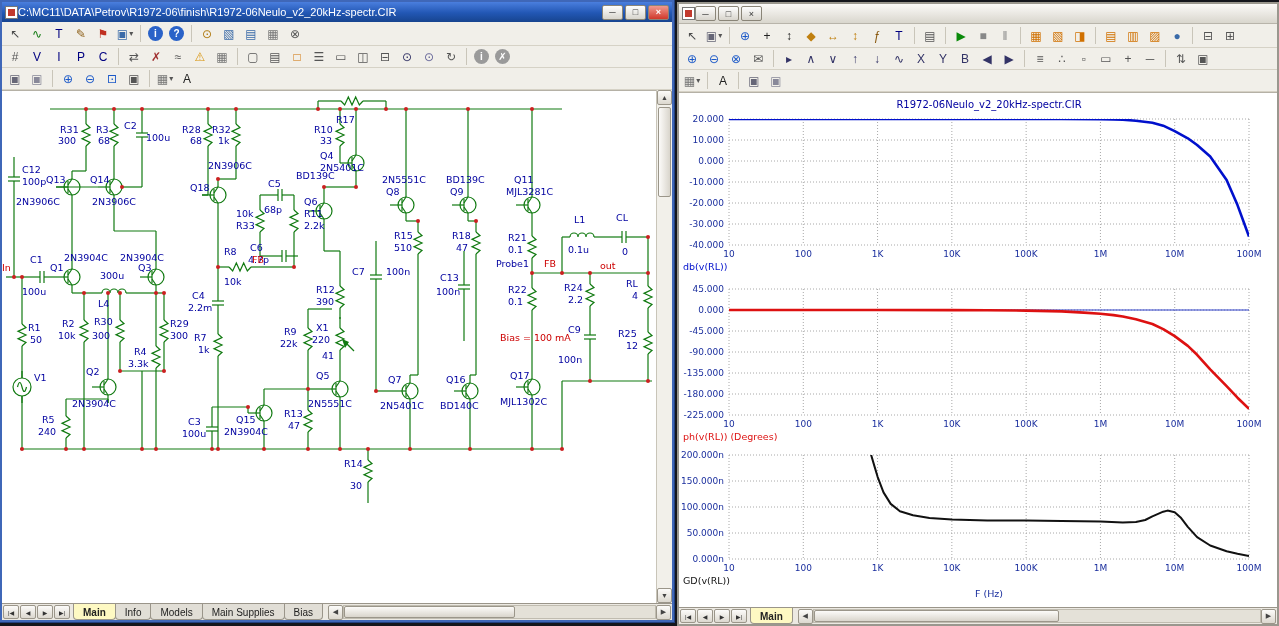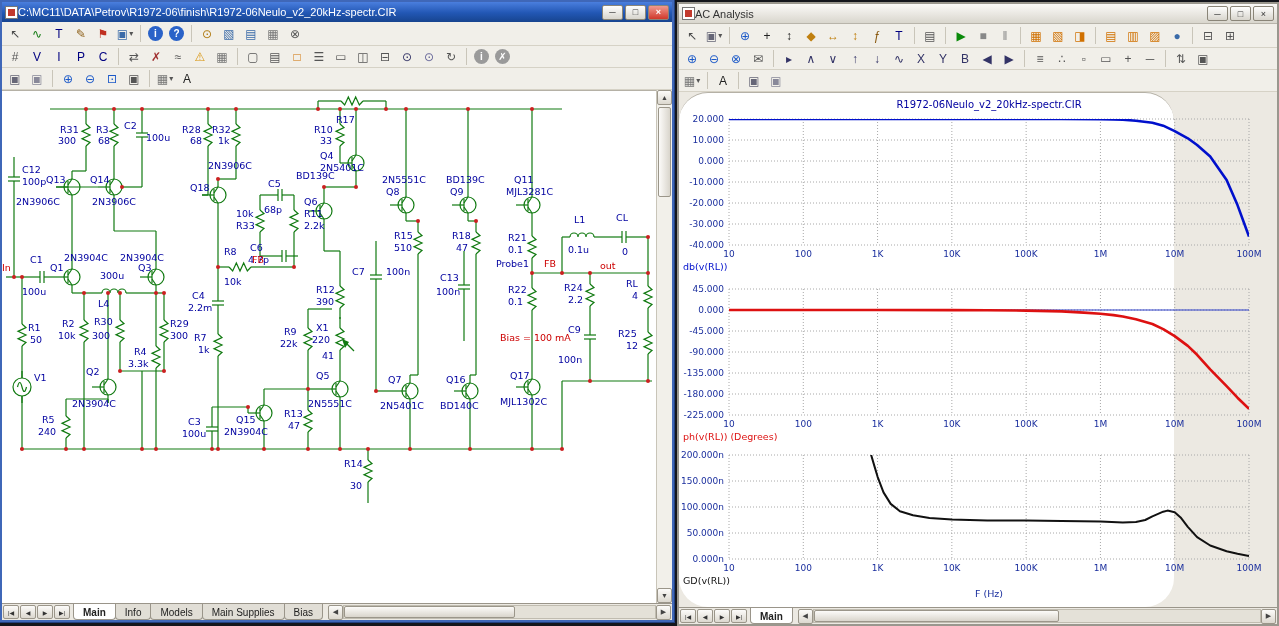--- a/index.html
+++ b/index.html
@@ -33,21 +33,21 @@
   .vscroll .sbtn, .sarrow { width:15px; height:15px; display:flex; align-items:center; justify-content:center; font-size:7px; color:#444;
          background:linear-gradient(#fcfbf9,#dcd8cf); border:1px solid #9b968a; border-radius:2px; flex:0 0 auto; }
   .vtrack { flex:1; position:relative; }
   .vthumb { position:absolute; left:1px; right:1px; top:2px; height:90px; background:linear-gradient(90deg,#fcfbf9,#d9d5cc); border:1px solid #9b968a; border-radius:2px; }
   .tabrow { height:17px; display:flex; align-items:stretch; background:#ece9e2; border-top:1px solid #9a958a; font-size:10px; }
   .tnav { width:16px; display:flex; align-items:center; justify-content:center; font-size:6px; color:#333;
           background:linear-gradient(#fcfbf9,#dcd8cf); border:1px solid #9b968a; margin:1px 0 1px 1px; border-radius:2px; }
   .tabs { display:flex; align-items:stretch; margin-left:3px; }
   .tab { padding:1px 9px 0 9px; border:1px solid #9a958a; border-top:none; background:#e1ded6; color:#222;
          border-radius:0 0 4px 4px; margin-right:-1px; display:flex; align-items:center; }
-  .tab.active { background:#ffffff; font-weight:bold; z-index:2; }
+  .tab.active { background:#fef9c3; font-weight:bold; z-index:2; }
   .hscroll { flex:1; display:flex; align-items:center; margin:1px 1px 1px 6px; }
   .htrack { flex:1; height:14px; background:#e4e1d8; border:1px solid #c0bcb0; position:relative; }
   .hthumb { position:absolute; top:0; bottom:0; left:0; width:55%; background:linear-gradient(#fcfbf9,#d9d5cc); border:1px solid #9b968a; border-radius:2px; }
   svg text { font-family:"DejaVu Sans","Liberation Sans",sans-serif; }
 </style>
 </head>
 <body>
 
 <div class="window win-left">
   <div class="titlebar active">
@@ -695,21 +695,20 @@
           <span class="hthumb"></span>
         </span>
       <span class="sarrow">▶</span>
     </span>
   </div>
 </div>
 
 <div class="window win-right">
   <div class="titlebar inactive">
     <span class="sysicon"></span>
-    <span class="title-text">AC Analysis</span>
     <span class="winbtns">
       <span class="wbtn">─</span>
       <span class="wbtn">□</span>
       <span class="wbtn">×</span>
     </span>
   </div>
   <div class="toolbar tb1" id="rt1">
       <span class="tb-icon">↖</span>
       <span class="tb-icon" style="color: rgb(102, 102, 119);">▣<span class="dd">▾</span></span>
       <span class="tb-sep"></span>
@@ -769,21 +768,21 @@
       <span class="tb-icon" style="color: rgb(85, 85, 85);">▣</span>
     </div>
   <div class="toolbar tb3" id="rt3">
       <span class="tb-icon" style="color: rgb(119, 119, 119);">▦<span class="dd">▾</span></span>
       <span class="tb-sep"></span>
       <span class="tb-icon" style="color: rgb(34, 34, 34);">A</span>
       <span class="tb-sep"></span>
       <span class="tb-icon" style="color: rgb(102, 102, 119);">▣</span>
       <span class="tb-icon" style="color: rgb(136, 136, 153);">▣</span>
     </div>
-  <div class="canvas" style="width:495px;height:515px;border-radius:29px;">
+  <div class="canvas" style="width:598px;height:515px;">
     <svg id="plot-svg" width="598" height="514" viewBox="0 0 598 514">
         <text x="310" y="15" text-anchor="middle" font-size="10" fill="#0000a0">R1972-06Neulo_v2_20kHz-spectr.CIR</text>
         <g>
           <g stroke="#a8a8a8" stroke-width="1" stroke-dasharray="1 2">
             <line x1="50" y1="26" x2="570" y2="26"></line>
             <line x1="50" y1="47" x2="570" y2="47"></line>
             <line x1="50" y1="68" x2="570" y2="68"></line>
             <line x1="50" y1="89" x2="570" y2="89"></line>
             <line x1="50" y1="110" x2="570" y2="110"></line>
             <line x1="50" y1="131" x2="570" y2="131"></line>

